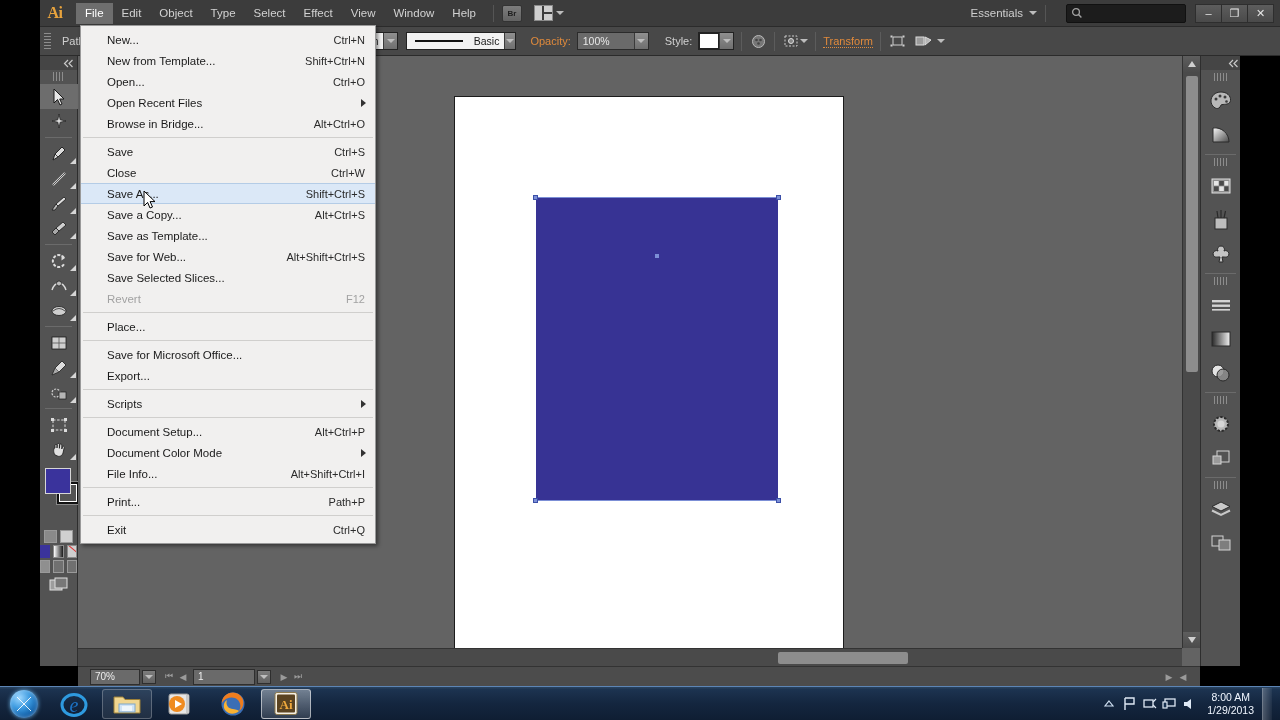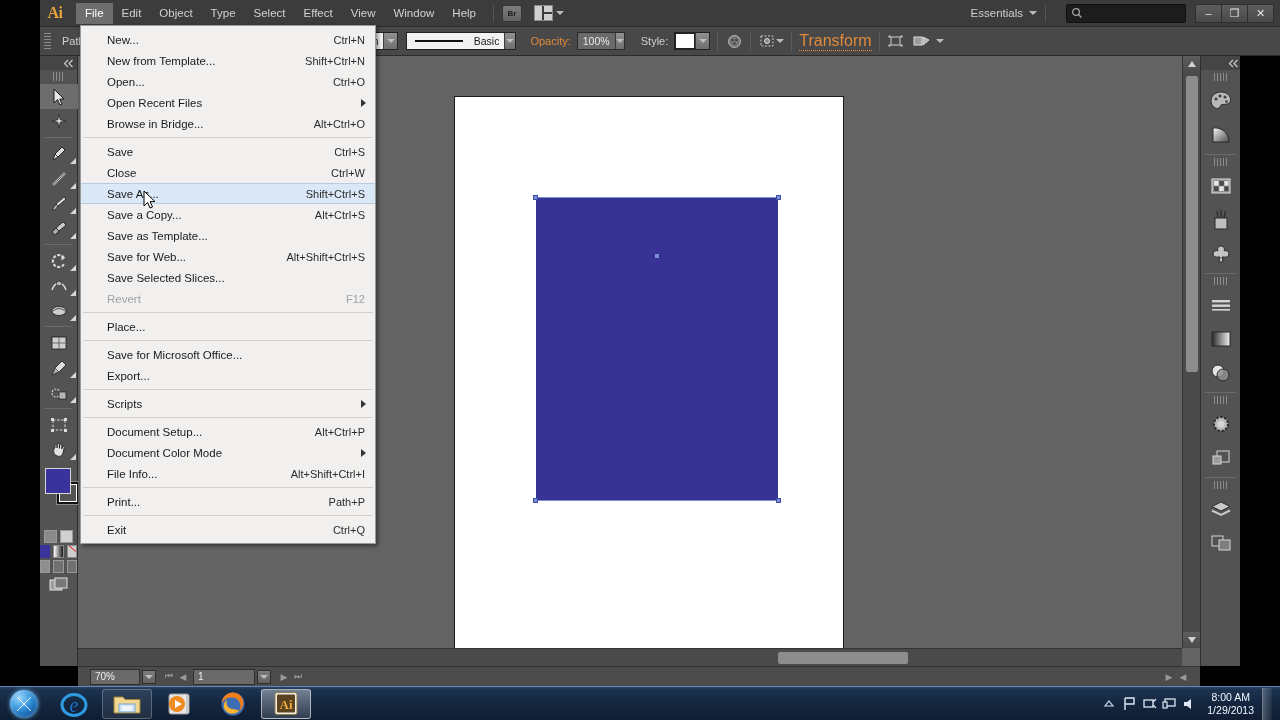--- a/index.html
+++ b/index.html
@@ -76,21 +76,21 @@
   }
   .combo .txt { padding:0 5px; white-space:nowrap; }
   .combo .dd {
     width:14px;height:16px; background:linear-gradient(#8f8f8f,#6f6f6f);
     border-left:1px solid #3a3a3a; display:flex;align-items:center;justify-content:center;
   }
   .combo.dark { background:#6a6a6a; color:#e8e8e8; border-color:#2b2b2b; }
   .swatch-box { width:20px;height:16px;background:#fff;border:1px solid #222; }
   .stroke-line { width:62px;height:2px;background:#111;margin:0 6px 0 8px; }
   .orange { color:#e08a3c; }
-  .transform-link { color:#e08a3c; font-size:16px; border-bottom:1px dotted #e08a3c; cursor:pointer; }
+  .transform-link { color:#e08a3c; font-size:11px; border-bottom:1px dotted #e08a3c; cursor:pointer; }
   .mini-ico {
     width:18px;height:16px;display:flex;align-items:center;justify-content:center;
   }
 
   
   .toolbar {
     position:absolute; left:40px; top:56px; width:38px; height:610px;
     background:#535353; border-right:1px solid #2e2e2e;
   }
   .tb-head { height:14px; background:#454545; display:flex;align-items:center;justify-content:flex-end;
@@ -321,21 +321,21 @@
     <div class="combo" style="width:110px">
       <div class="stroke-line"></div>
       <div class="txt">Basic</div>
       <div class="dd" style="margin-left:auto">
           <div class="caret-dn"></div>
         </div>
     </div>
 
     <div style="width:8px"></div>
     <div class="opt-label orange">Opacity:</div>
-    <div class="combo dark" style="width:48px">
+    <div class="combo dark" style="width:72px">
       <div class="txt">100%</div>
       <div class="dd" style="margin-left:auto">
           <div class="caret-dn"></div>
         </div>
     </div>
 
     <div style="width:10px"></div>
     <div class="opt-label">Style:</div>
     <div class="combo">
       <div class="swatch-box"></div>

